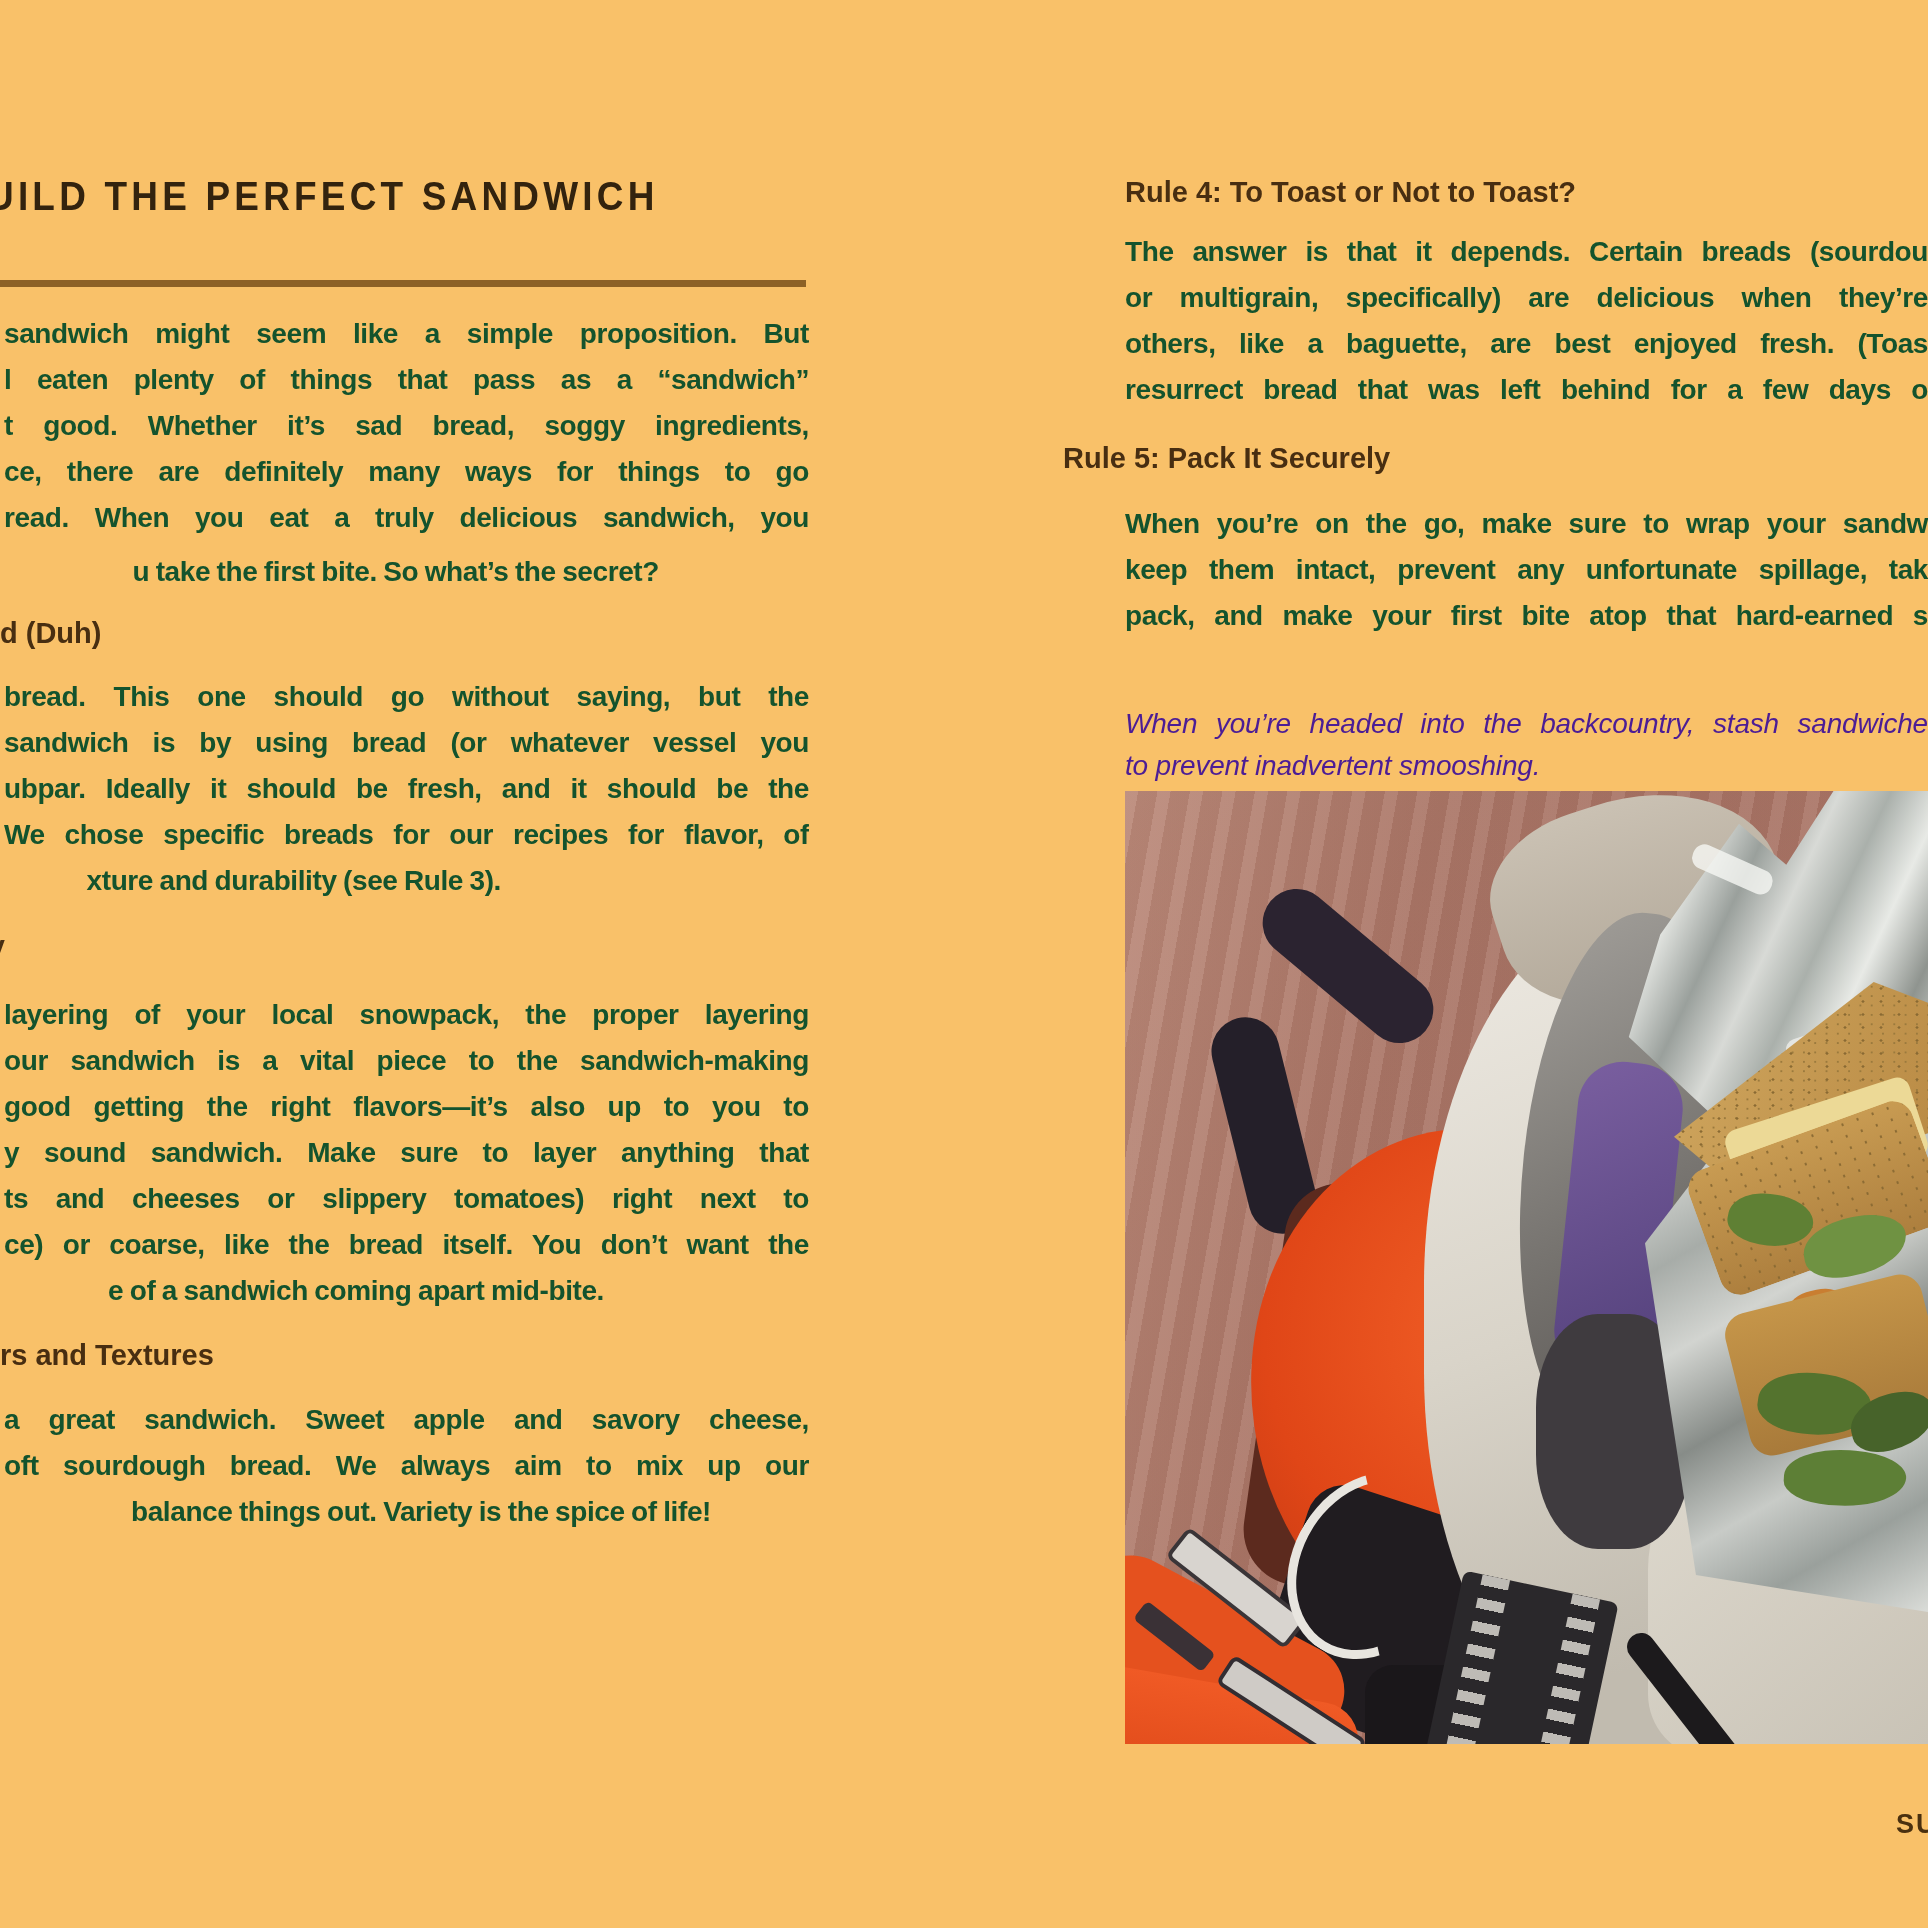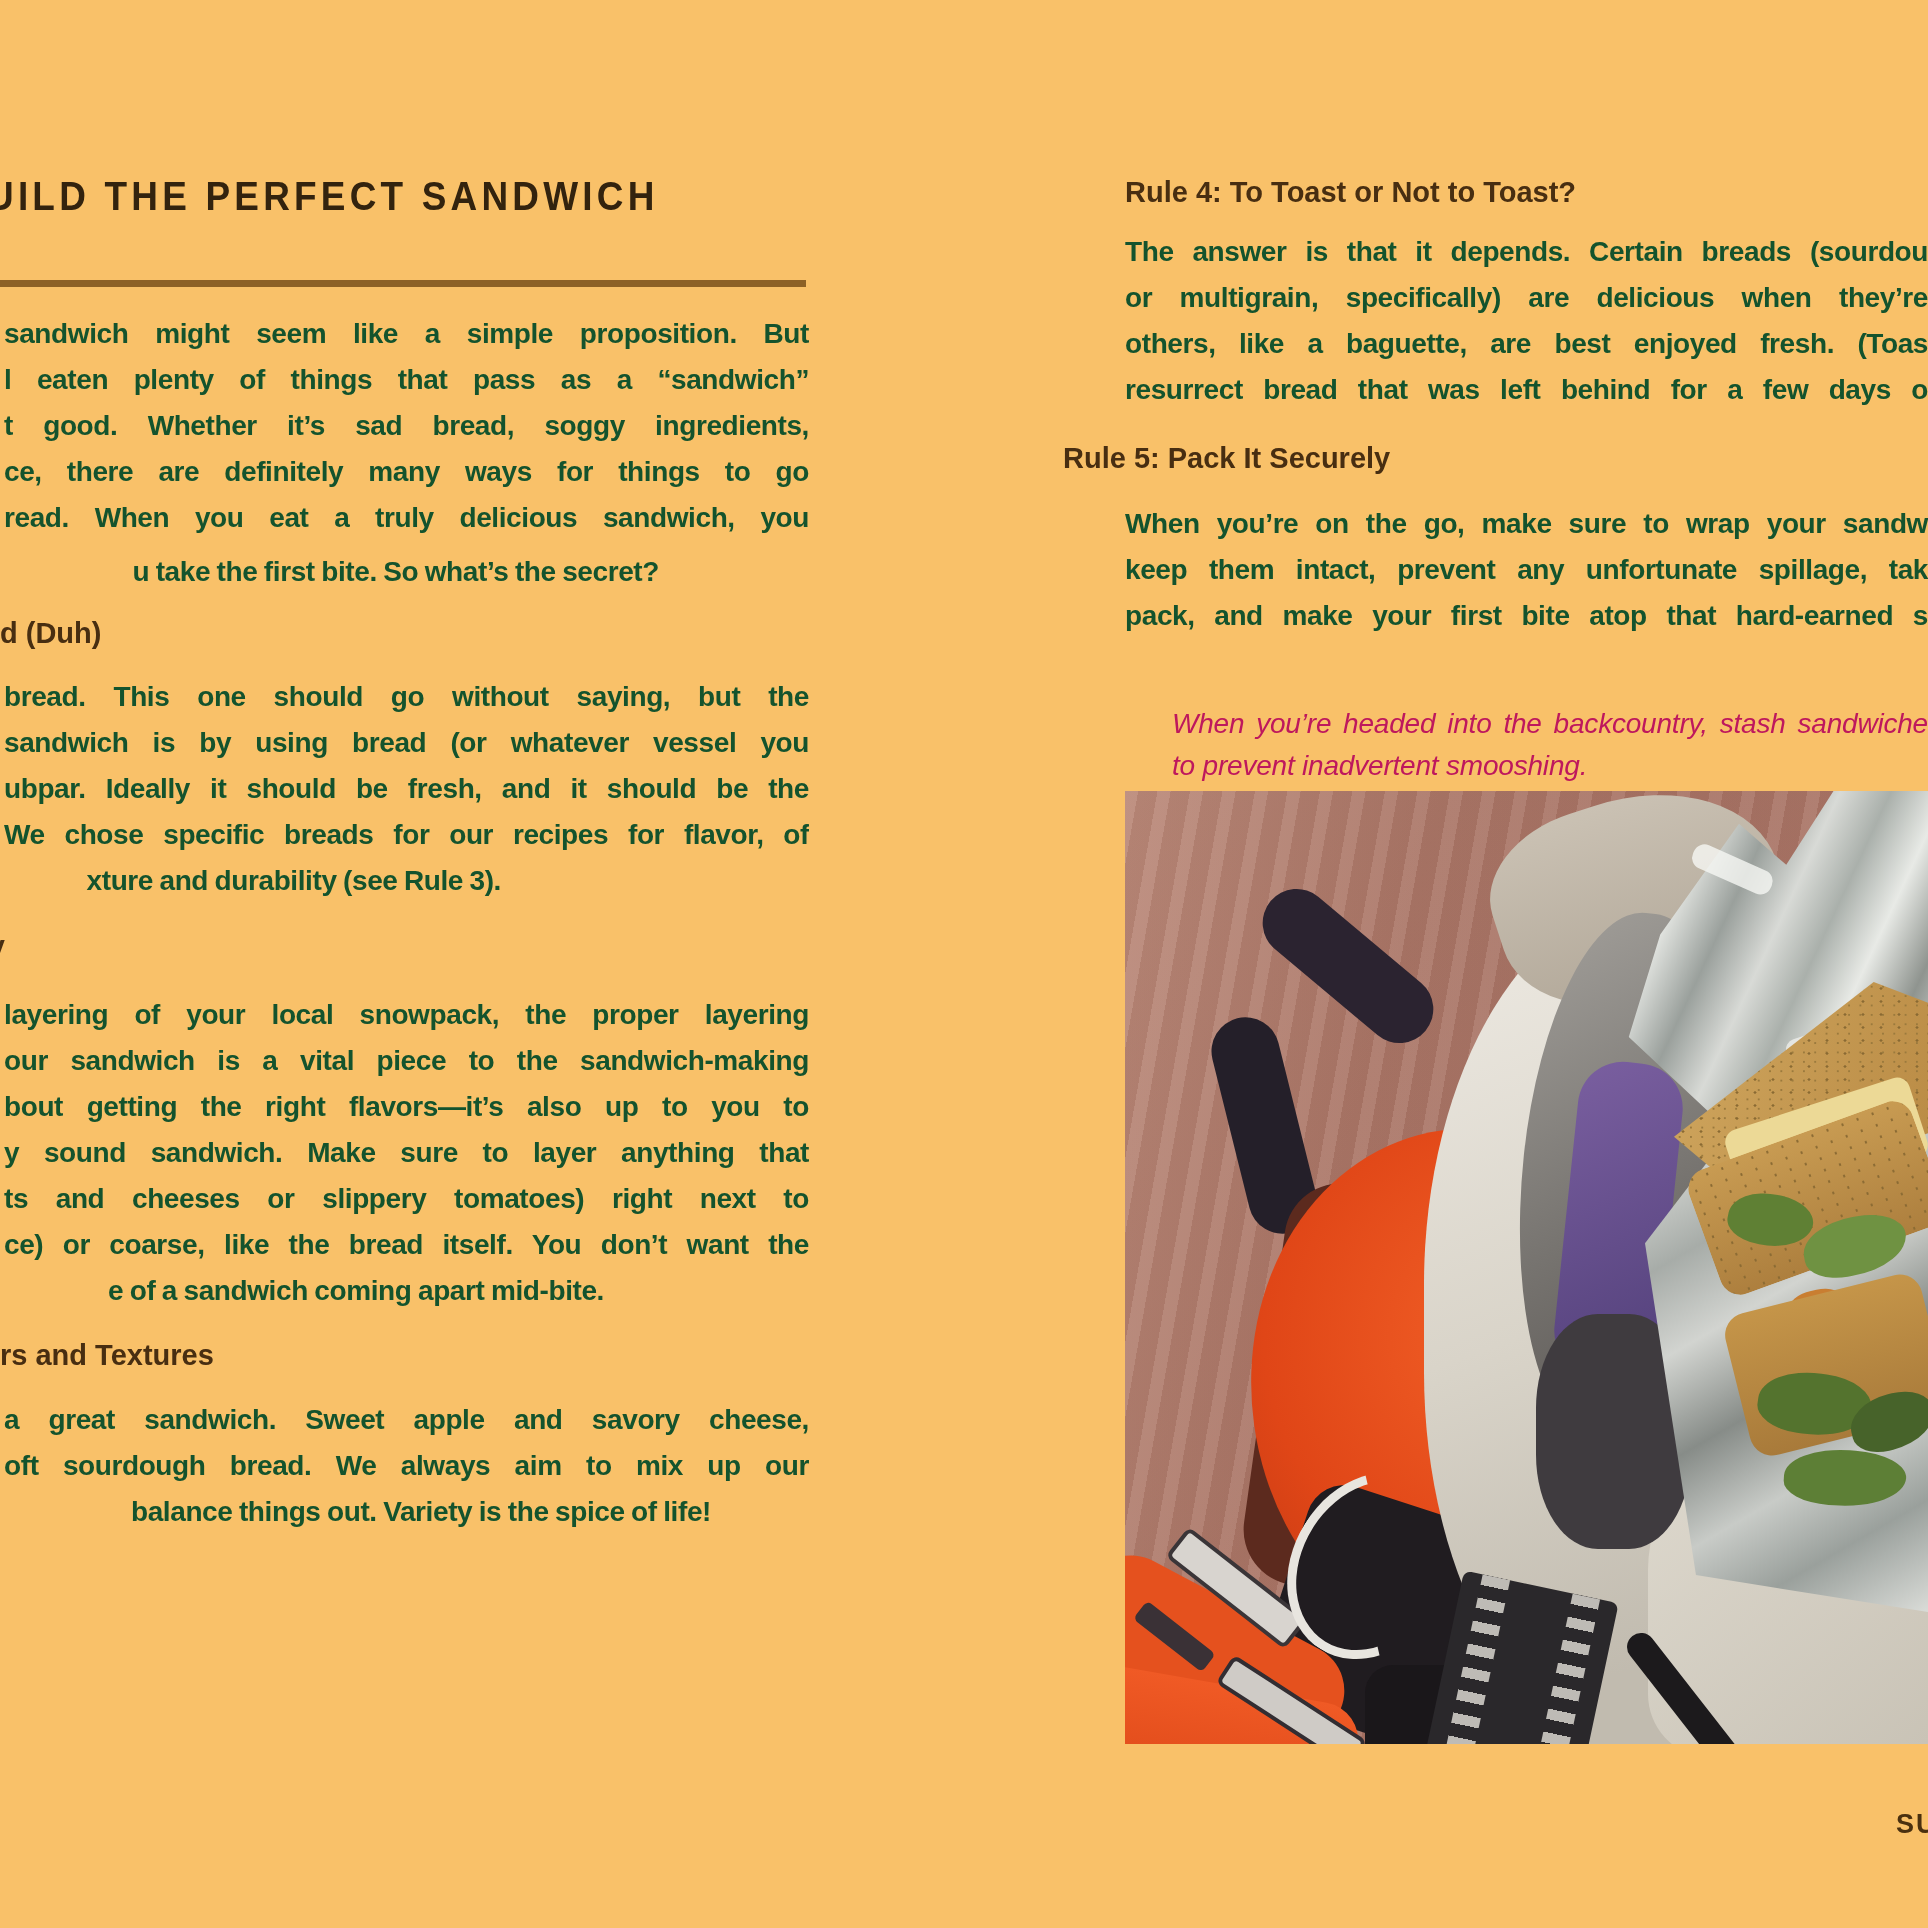--- a/index.html
+++ b/index.html
@@ -16,22 +16,22 @@
   .para{left:4px;width:805px;}
   .para-r{left:1125px;width:803px;}
   .bline{font-weight:700;font-size:28px;line-height:46px;height:46px;overflow:hidden;
          color:#14532d;text-align:justify;text-align-last:justify;
          letter-spacing:-0.4px;word-spacing:-0.9px;}
   .bline.last{text-align-last:right;}
   .pad1{padding-right:150px;margin-top:8px;} .pad2{padding-right:308px;}
   .pad3{padding-right:205px;} .pad4{padding-right:98px;}
   .head{font-weight:700;font-size:29px;line-height:46px;color:#482E11;white-space:nowrap;}
   .cap{font-style:italic;font-weight:400;font-size:28px;line-height:42px;height:42px;
-       overflow:hidden;color:#be185d;text-align:justify;text-align-last:justify;
-       letter-spacing:-0.2px;margin-left:47px;}
+       overflow:hidden;color:#4c1d95;text-align:justify;text-align-last:justify;
+       letter-spacing:-0.2px;}
   .cap.natural{text-align-last:left;}
   #footer-frag{left:1896px;top:1809px;font-weight:700;font-size:27px;
                letter-spacing:1.9px;color:#4A300F;white-space:nowrap;}
 
   
   #photo{left:1125px;top:791px;width:803px;height:953px;overflow:hidden;
          background:linear-gradient(105deg,#bb8a7a 0%,#ab7768 30%,#a87466 55%,#b17b6b 100%);}
   #photo .sh{position:absolute;}
   .carpet-tex{left:0;top:0;width:100%;height:100%;
      background:repeating-linear-gradient(100deg,rgba(255,255,255,.07) 0 13px,rgba(60,20,10,.06) 13px 32px);}
@@ -141,21 +141,21 @@
     <div class="bline">ubpar. Ideally it should be fresh, and it should be the</div>
     <div class="bline">We chose specific breads for our recipes for flavor, of</div>
     <div class="bline last pad2">xture and durability (see Rule 3).</div>
   </div>
 
   <div class="abs head" style="left:-11.3px;top:923px">y</div>
 
   <div class="abs para" style="top:992px">
     <div class="bline">layering of your local snowpack, the proper layering</div>
     <div class="bline">our sandwich is a vital piece to the sandwich-making</div>
-    <div class="bline">bout getting the right flavors—it’s also up to you to</div>
+    <div class="bline">good getting the right flavors—it’s also up to you to</div>
     <div class="bline">y sound sandwich. Make sure to layer anything that</div>
     <div class="bline">ts and cheeses or slippery tomatoes) right next to</div>
     <div class="bline">ce) or coarse, like the bread itself. You don’t want the</div>
     <div class="bline last pad3">e of a sandwich coming apart mid-bite.</div>
   </div>
 
   <div class="abs head" style="left:0;top:1332px">rs and Textures</div>
 
   <div class="abs para" style="top:1397px">
     <div class="bline">a great sandwich. Sweet apple and savory cheese,</div>

